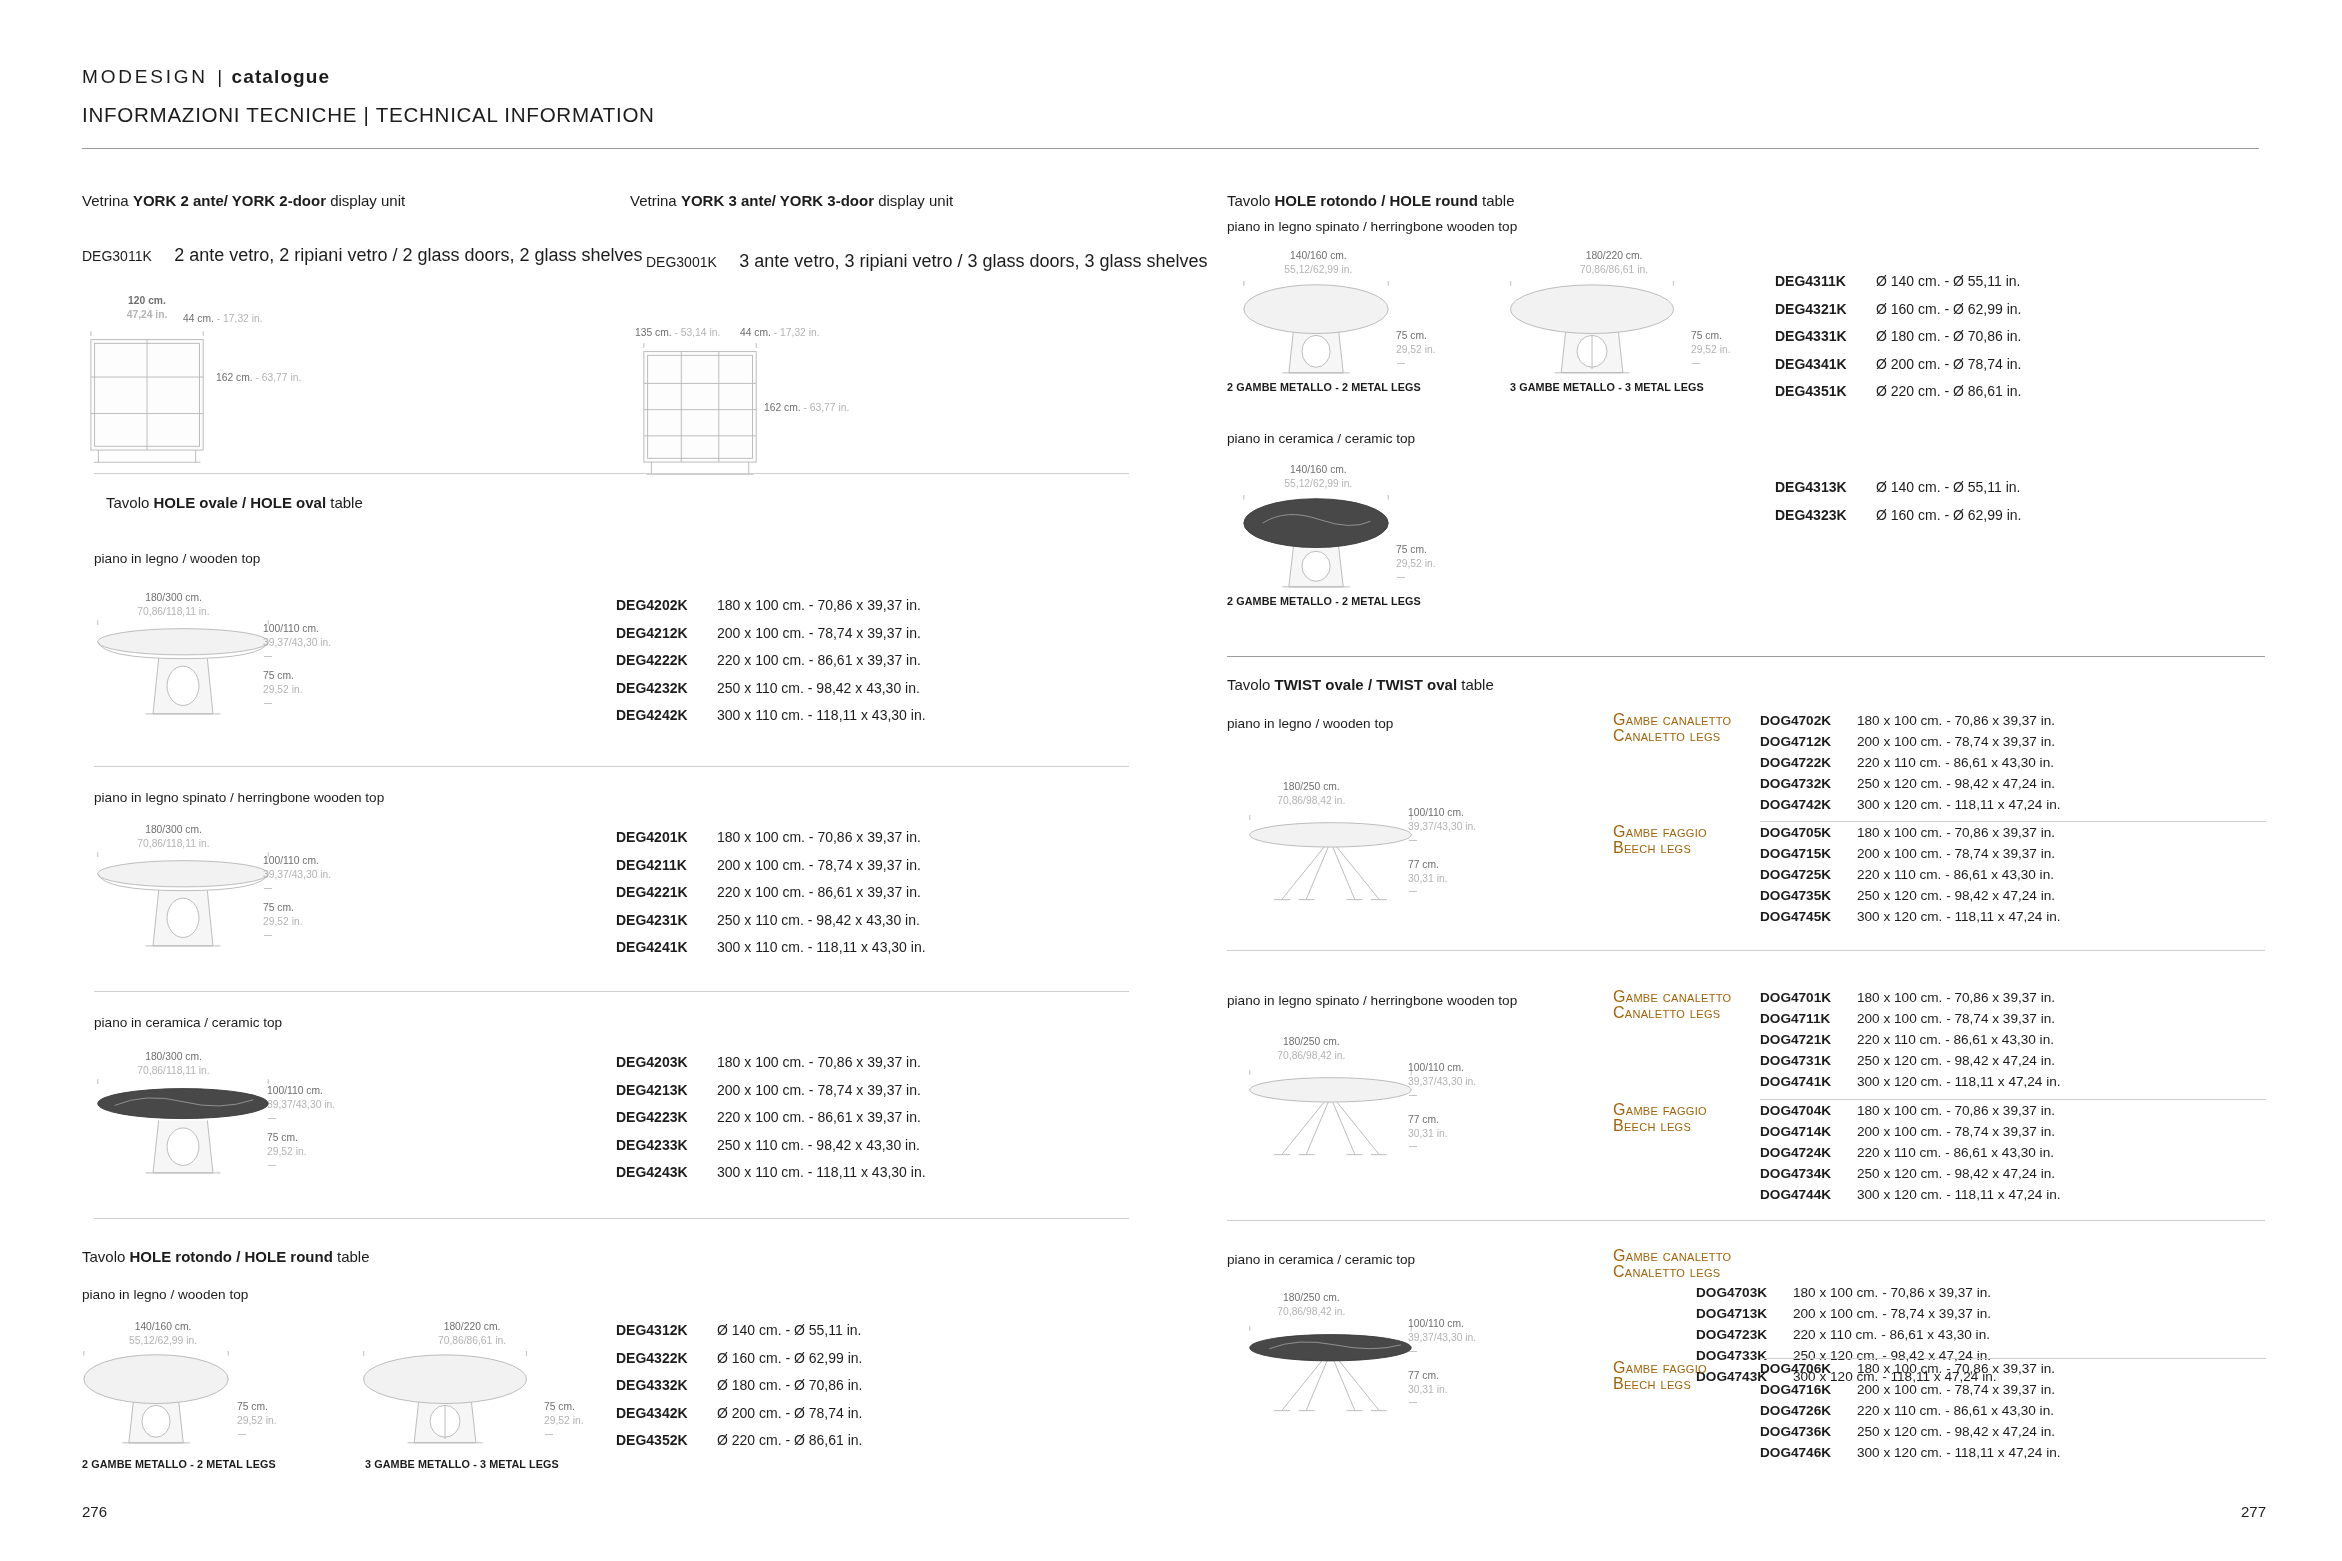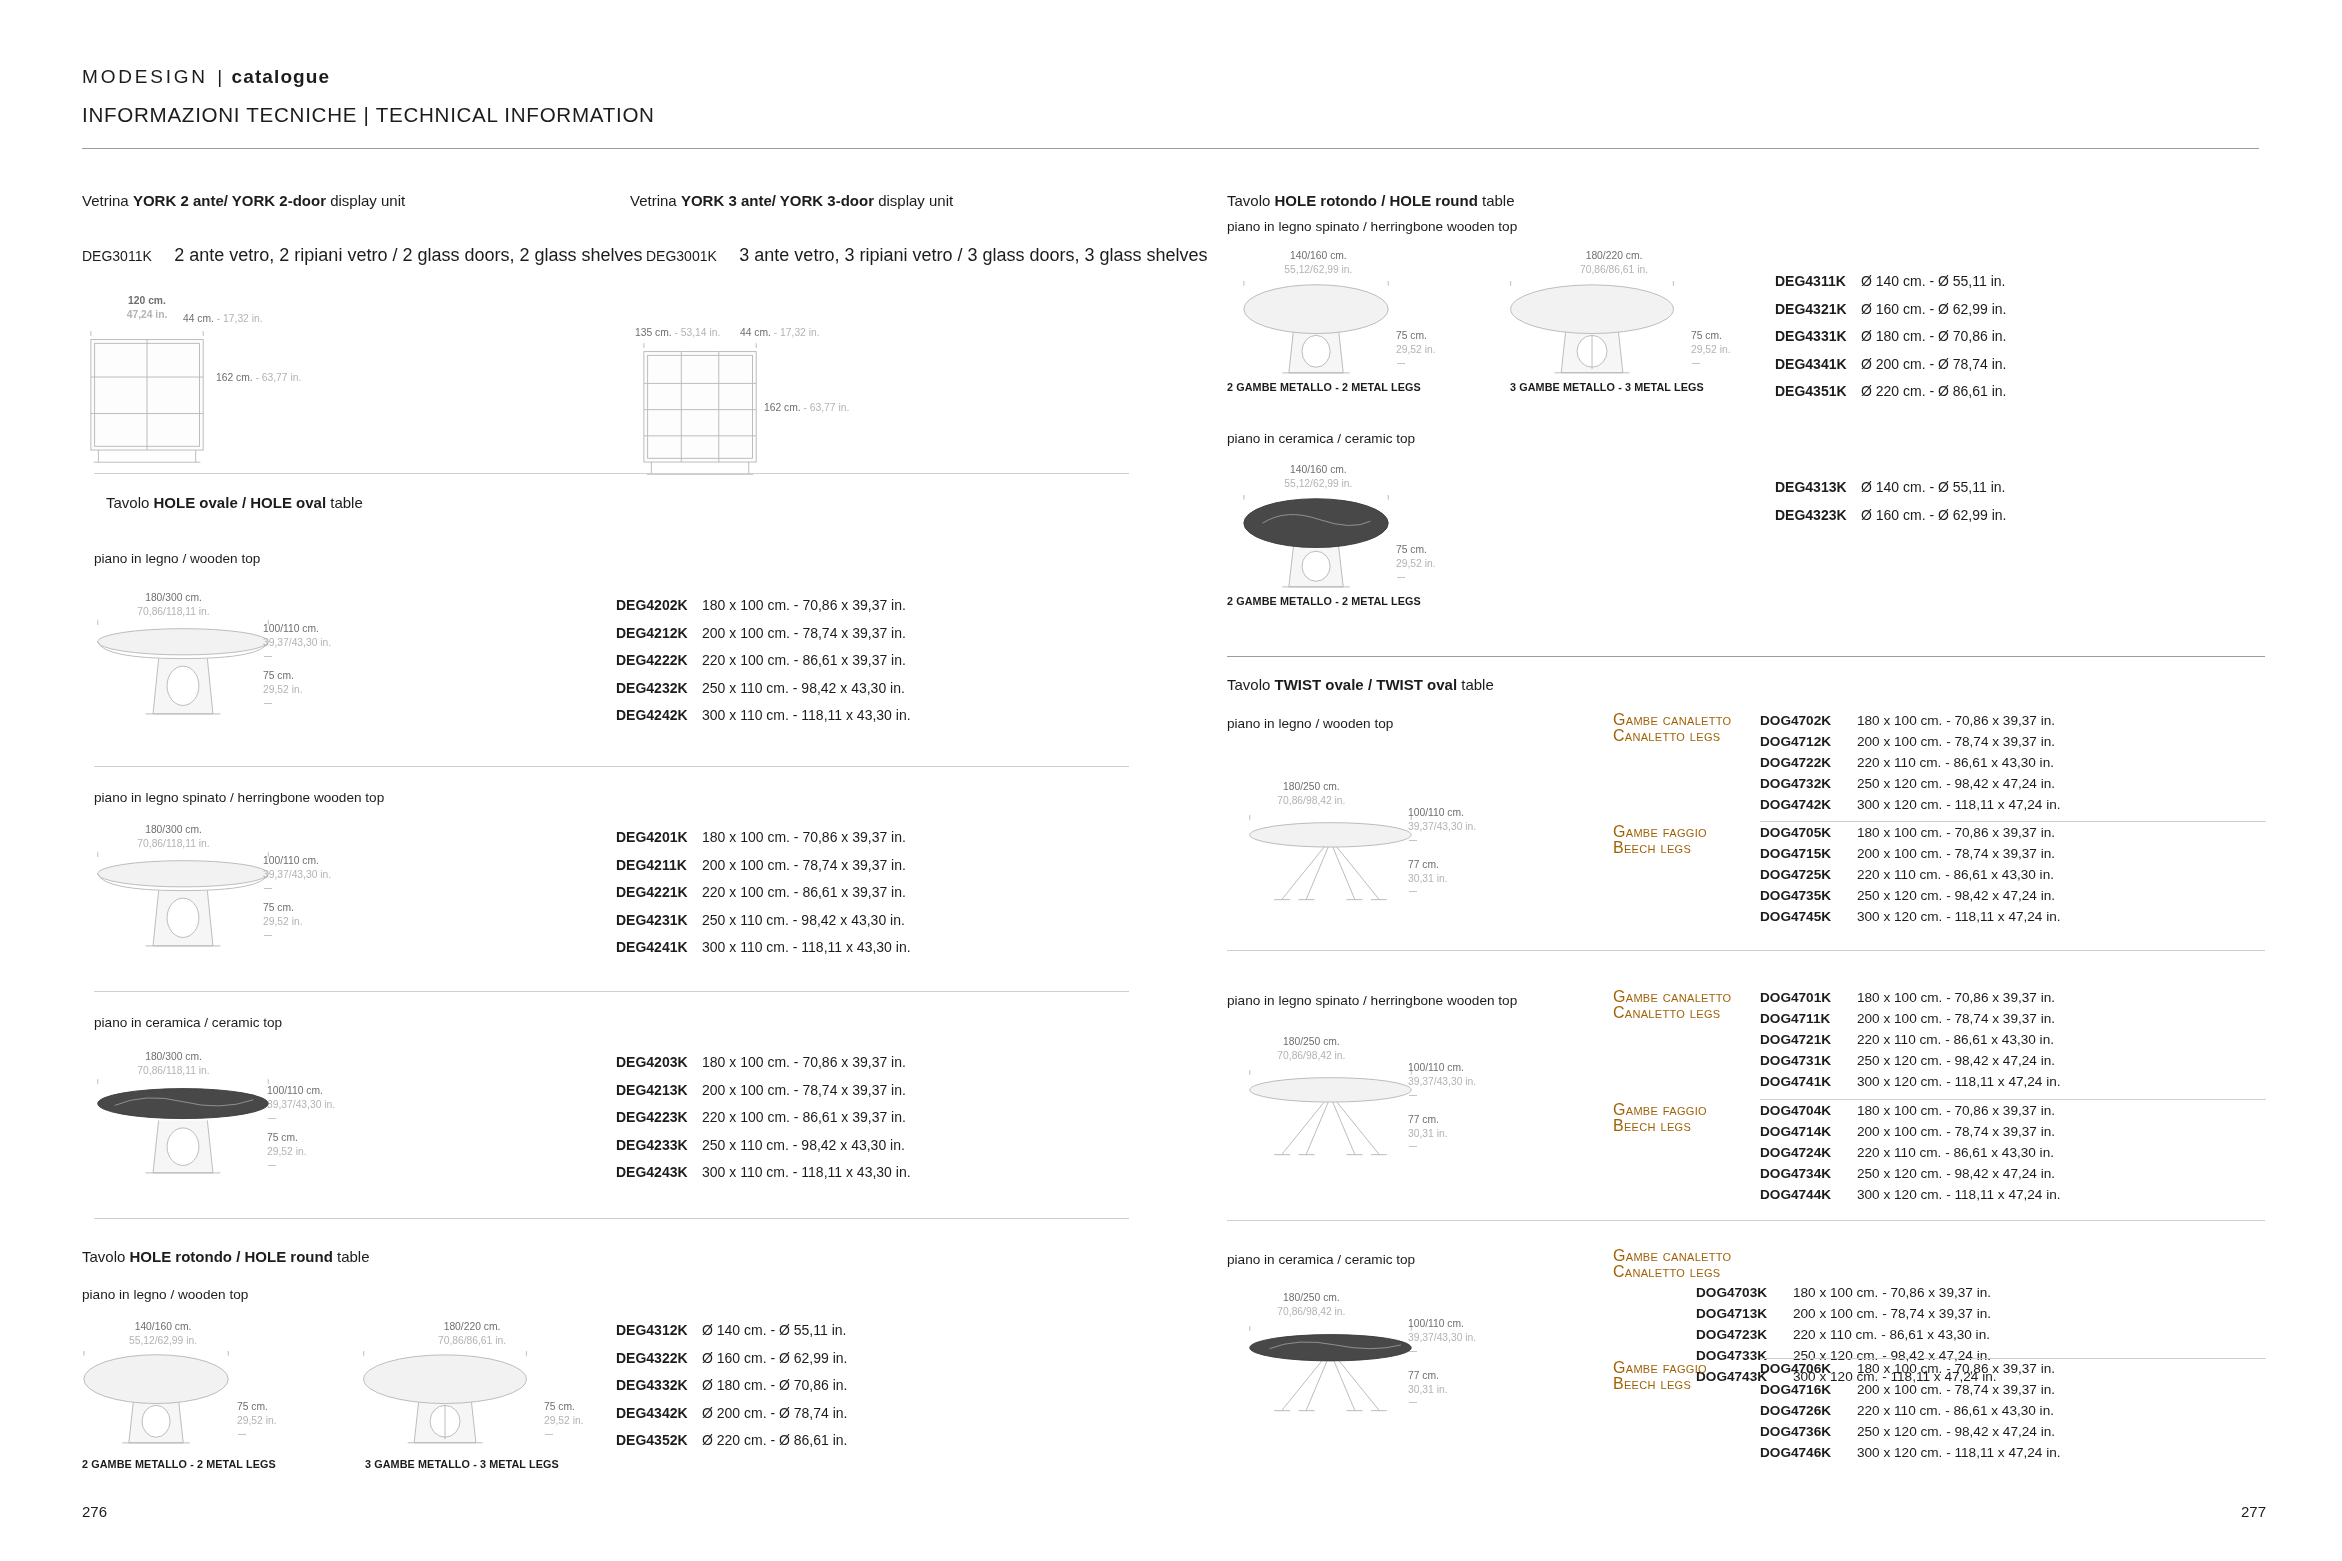--- a/index.html
+++ b/index.html
@@ -15,21 +15,21 @@
   .brand .sep { margin:0 9.4px; font-weight:300; letter-spacing:0; }
   .brand b { letter-spacing:1.1px; }
   .subtitle { font-size:20.6px; letter-spacing:0.7px; white-space:nowrap; }
   .sec-title { font-size:15px; white-space:nowrap; }
   .code-line { font-size:14px; white-space:nowrap; }
   .code-line .code { font-weight:normal; }
   .code-line .desc { font-size:18px; margin-left:22.5px; }
   .piano { font-size:13.6px; white-space:nowrap; }
   .rows { display:flex; flex-direction:column; }
   .prow { display:flex; white-space:nowrap; line-height:14px; margin-bottom:13.6px; font-size:14px; }
-  .prow .code { font-weight:bold; width:86px; flex:none; }
+  .prow .code { font-weight:bold; width:101px; flex:none; }
   .rows.tight .prow { margin-bottom:7.1px; font-size:13.6px; }
   .rows.tight .prow .code { width:97px; }
   .dim { font-size:10.3px; line-height:14px; white-space:nowrap; color:#6e6e6e; }
   .dim .i { color:#b3b3b3; }
   .tick { position:absolute; width:8.4px; height:0.9px; background:#c4c4c4; }
   .legs { font-size:10.8px; font-weight:bold; white-space:nowrap; letter-spacing:0.1px; }
   .leggroup { font-size:16px; line-height:16px; color:#a16207; font-variant:small-caps; letter-spacing:0.3px; white-space:nowrap; }
   .pagenum { font-size:15px; }
   svg { display:block; }
 </style>
@@ -164,21 +164,21 @@
         <use href="#sym-cab2"></use>
       </svg>
     <div class="abs dim" style="left:150px;top:90px;">
       <span class="c">162 cm.</span> <span class="i">- 63,77 in.</span>
     </div>
   </div>
 
   <div class="abs sec-title" style="left:630px;top:192px;">
     <span>Vetrina </span><b>YORK 3 ante/ YORK 3-door</b><span> display unit</span>
   </div>
-  <div class="abs code-line" style="left:630px;top:245px;padding-left:16px;">
+  <div class="abs code-line" style="left:630px;top:251px;padding-left:16px;">
     <span class="code">DEG3001K</span><span class="desc">3 ante vetro, 3 ripiani vetro / 3 glass doors, 3 glass shelves</span>
   </div>
   <div class="abs" style="left:609px;top:281px;width:319px;height:201px;">
     <div class="abs dim" style="left:26px;top:45px;">
       <span class="c">135 cm.</span> <span class="i">- 53,14 in.</span>
     </div>
     <div class="abs dim" style="left:131px;top:45px;">
       <span class="c">44 cm.</span> <span class="i">- 17,32 in.</span>
     </div>
     <svg class="abs" style="left:33px;top:61px;" width="117" height="139" viewBox="0 0 125 148">

